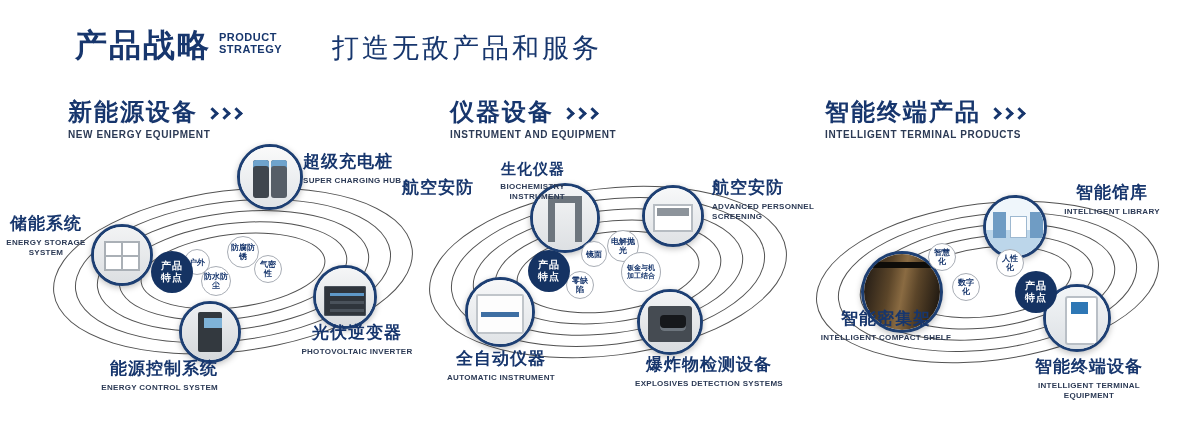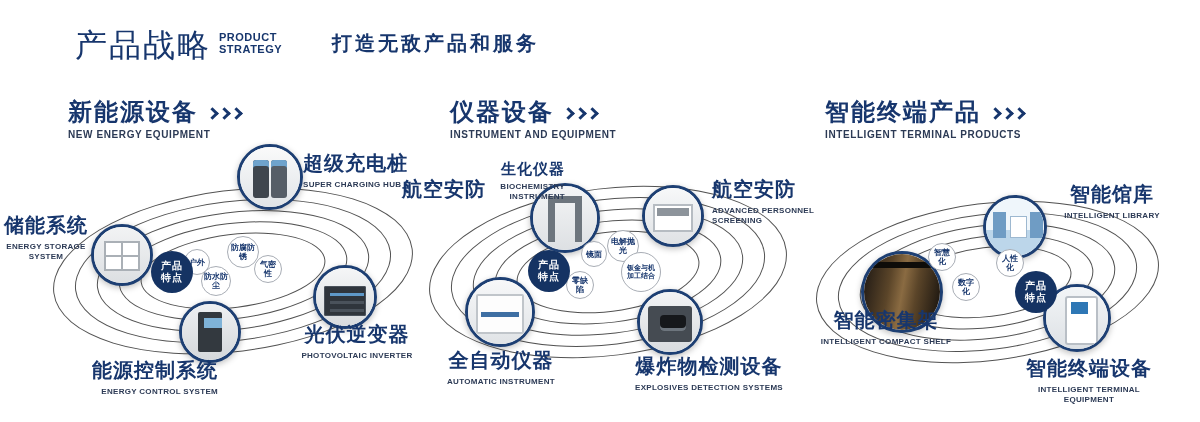--- a/index.html
+++ b/index.html
@@ -4,23 +4,23 @@
 <style>
   * { margin:0; padding:0; box-sizing:border-box; }
   html,body { width:1200px; height:422px; }
   body {
     position:relative; background:#ffffff; overflow:hidden;
     font-family:"Liberation Sans","DejaVu Sans",sans-serif;
     color:#17366d;
   }
   
   .brand { position:absolute; left:75px; top:24px; display:flex; align-items:flex-start; }
-  .brand-cn { font-size:32px; font-weight:normal; letter-spacing:2px; color:#17366d; }
+  .brand-cn { font-size:32px; font-weight:bold; letter-spacing:2px; color:#17366d; }
   .brand-en { margin-left:8px; margin-top:7px; font-size:11px; font-weight:bold; line-height:12px; letter-spacing:.5px; color:#17366d; }
-  .slogan { position:absolute; left:332px; top:30px; font-size:20px; font-weight:bold; letter-spacing:3px; color:#17366d; }
+  .slogan { position:absolute; left:332px; top:30px; font-size:27px; font-weight:normal; letter-spacing:3px; color:#17366d; }
 
   
   .sec-title { position:absolute; display:flex; align-items:center; gap:10px; }
   .sec-title .cn { font-size:24px; font-weight:bold; letter-spacing:2px; color:#17366d; }
   .chevrons { display:flex; gap:3px; margin-top:3px; }
   .chev { width:9px; height:9px; border-top:3px solid #17366d; border-right:3px solid #17366d; transform:rotate(45deg); }
   .sec-sub { position:absolute; font-size:10px; font-weight:bold; letter-spacing:.6px; color:#2c3a55; }
   .s1-title{left:68px;top:96px}  .s1-sub{left:68px;top:129px}
   .s2-title{left:450px;top:96px} .s2-sub{left:450px;top:129px}
   .s3-title{left:825px;top:96px} .s3-sub{left:825px;top:129px}
@@ -90,21 +90,21 @@
   .s2-p-gate    {left:530px;top:183px;width:70px;height:70px}
   .s2-p-machine {left:642px;top:185px;width:62px;height:62px}
   .s2-p-auto    {left:465px;top:277px;width:70px;height:70px}
   .s2-p-xray    {left:637px;top:289px;width:66px;height:66px}
   .s3-p-library {left:983px;top:195px;width:64px;height:64px}
   .s3-p-shelf   {left:861px;top:251px;width:82px;height:82px}
   .s3-p-kiosk   {left:1043px;top:284px;width:68px;height:68px}
 
   
   .plabel { position:absolute; z-index:4; }
-  .plabel .cn { font-size:20px; font-weight:bold; letter-spacing:1px; color:#17366d; }
+  .plabel .cn { font-size:17px; font-weight:bold; letter-spacing:1px; color:#17366d; }
   .plabel .en { font-size:8px; font-weight:bold; letter-spacing:.3px; line-height:10px; margin-top:3px; color:#2c3a55; }
   .s1-l-storage {left:2px;top:212px;width:88px;text-align:center}
   .s1-l-charger {left:303px;top:150px;width:118px;text-align:left}
   .s1-l-inverter{left:296px;top:321px;width:122px;text-align:center}
   .s1-l-control {left:72px;top:357px;width:146px;text-align:right}
   .s2-l-biochem {left:455px;top:160px;width:110px;text-align:right}
   .s2-l-biochem .cn{font-size:15px}
   .s2-l-aviation{left:402px;top:176px}
   .s2-l-screening{left:712px;top:176px;width:118px;text-align:left}
   .s2-l-auto    {left:428px;top:347px;width:146px;text-align:center}

